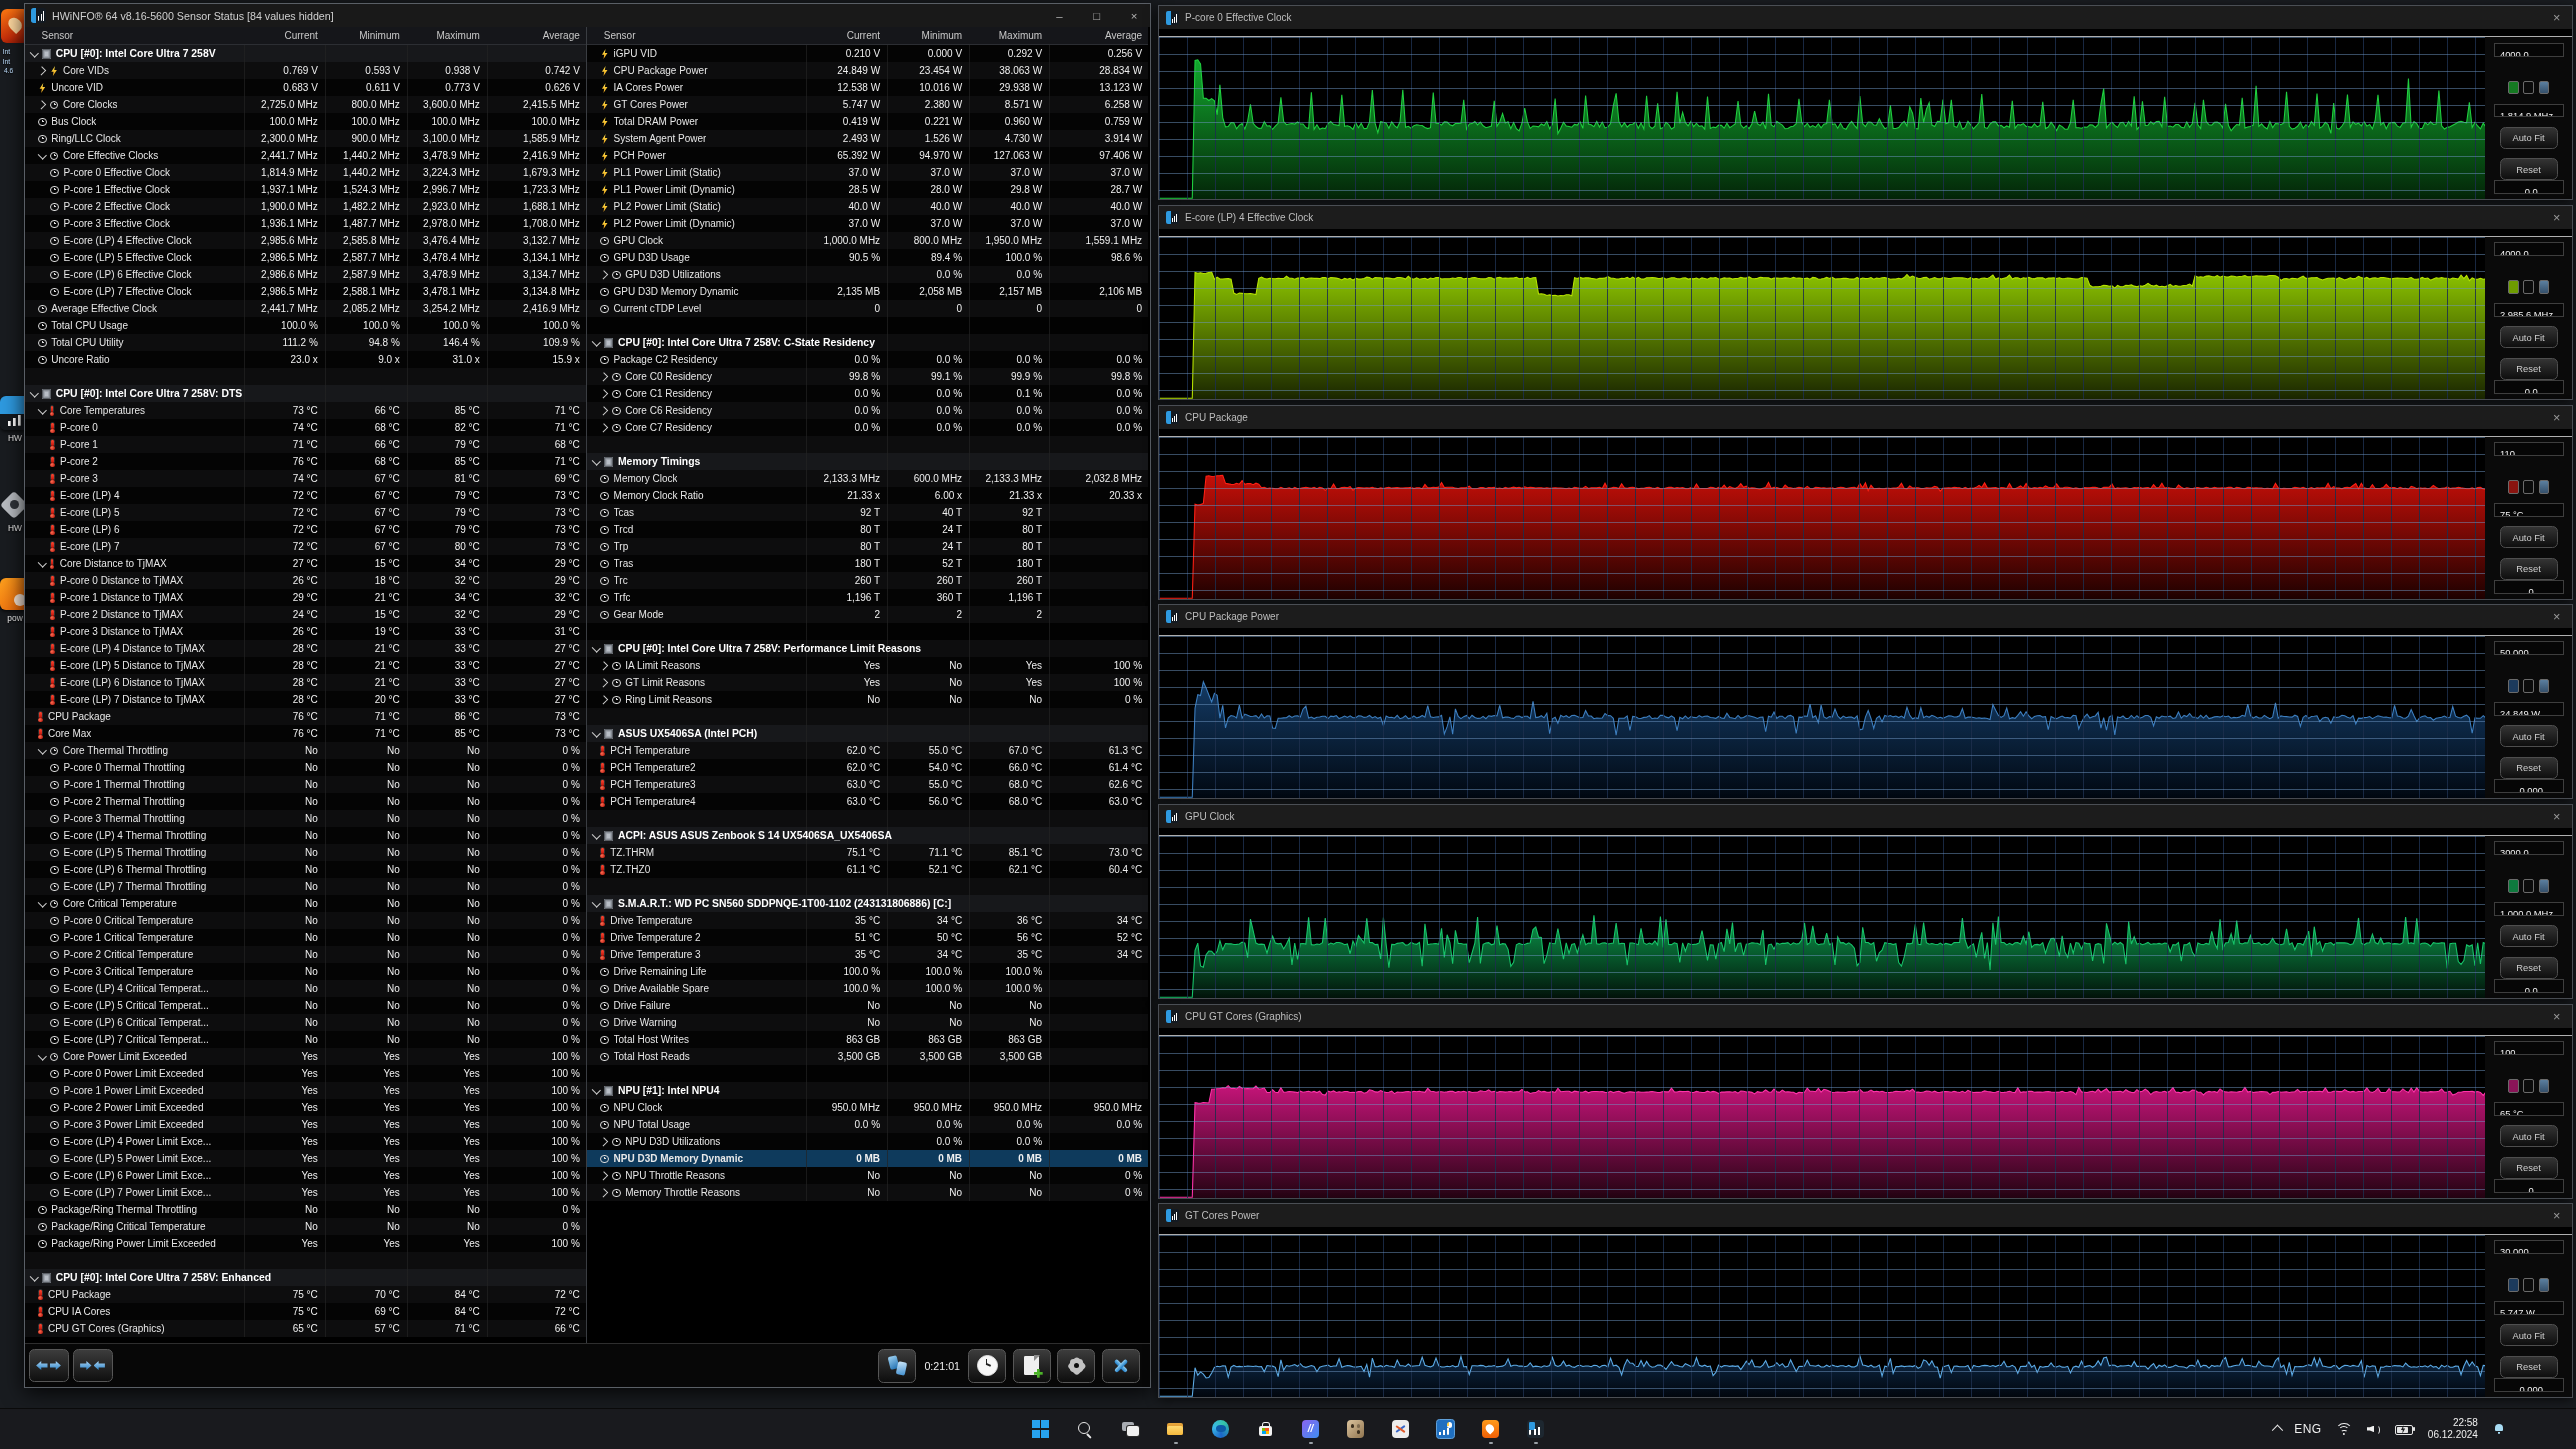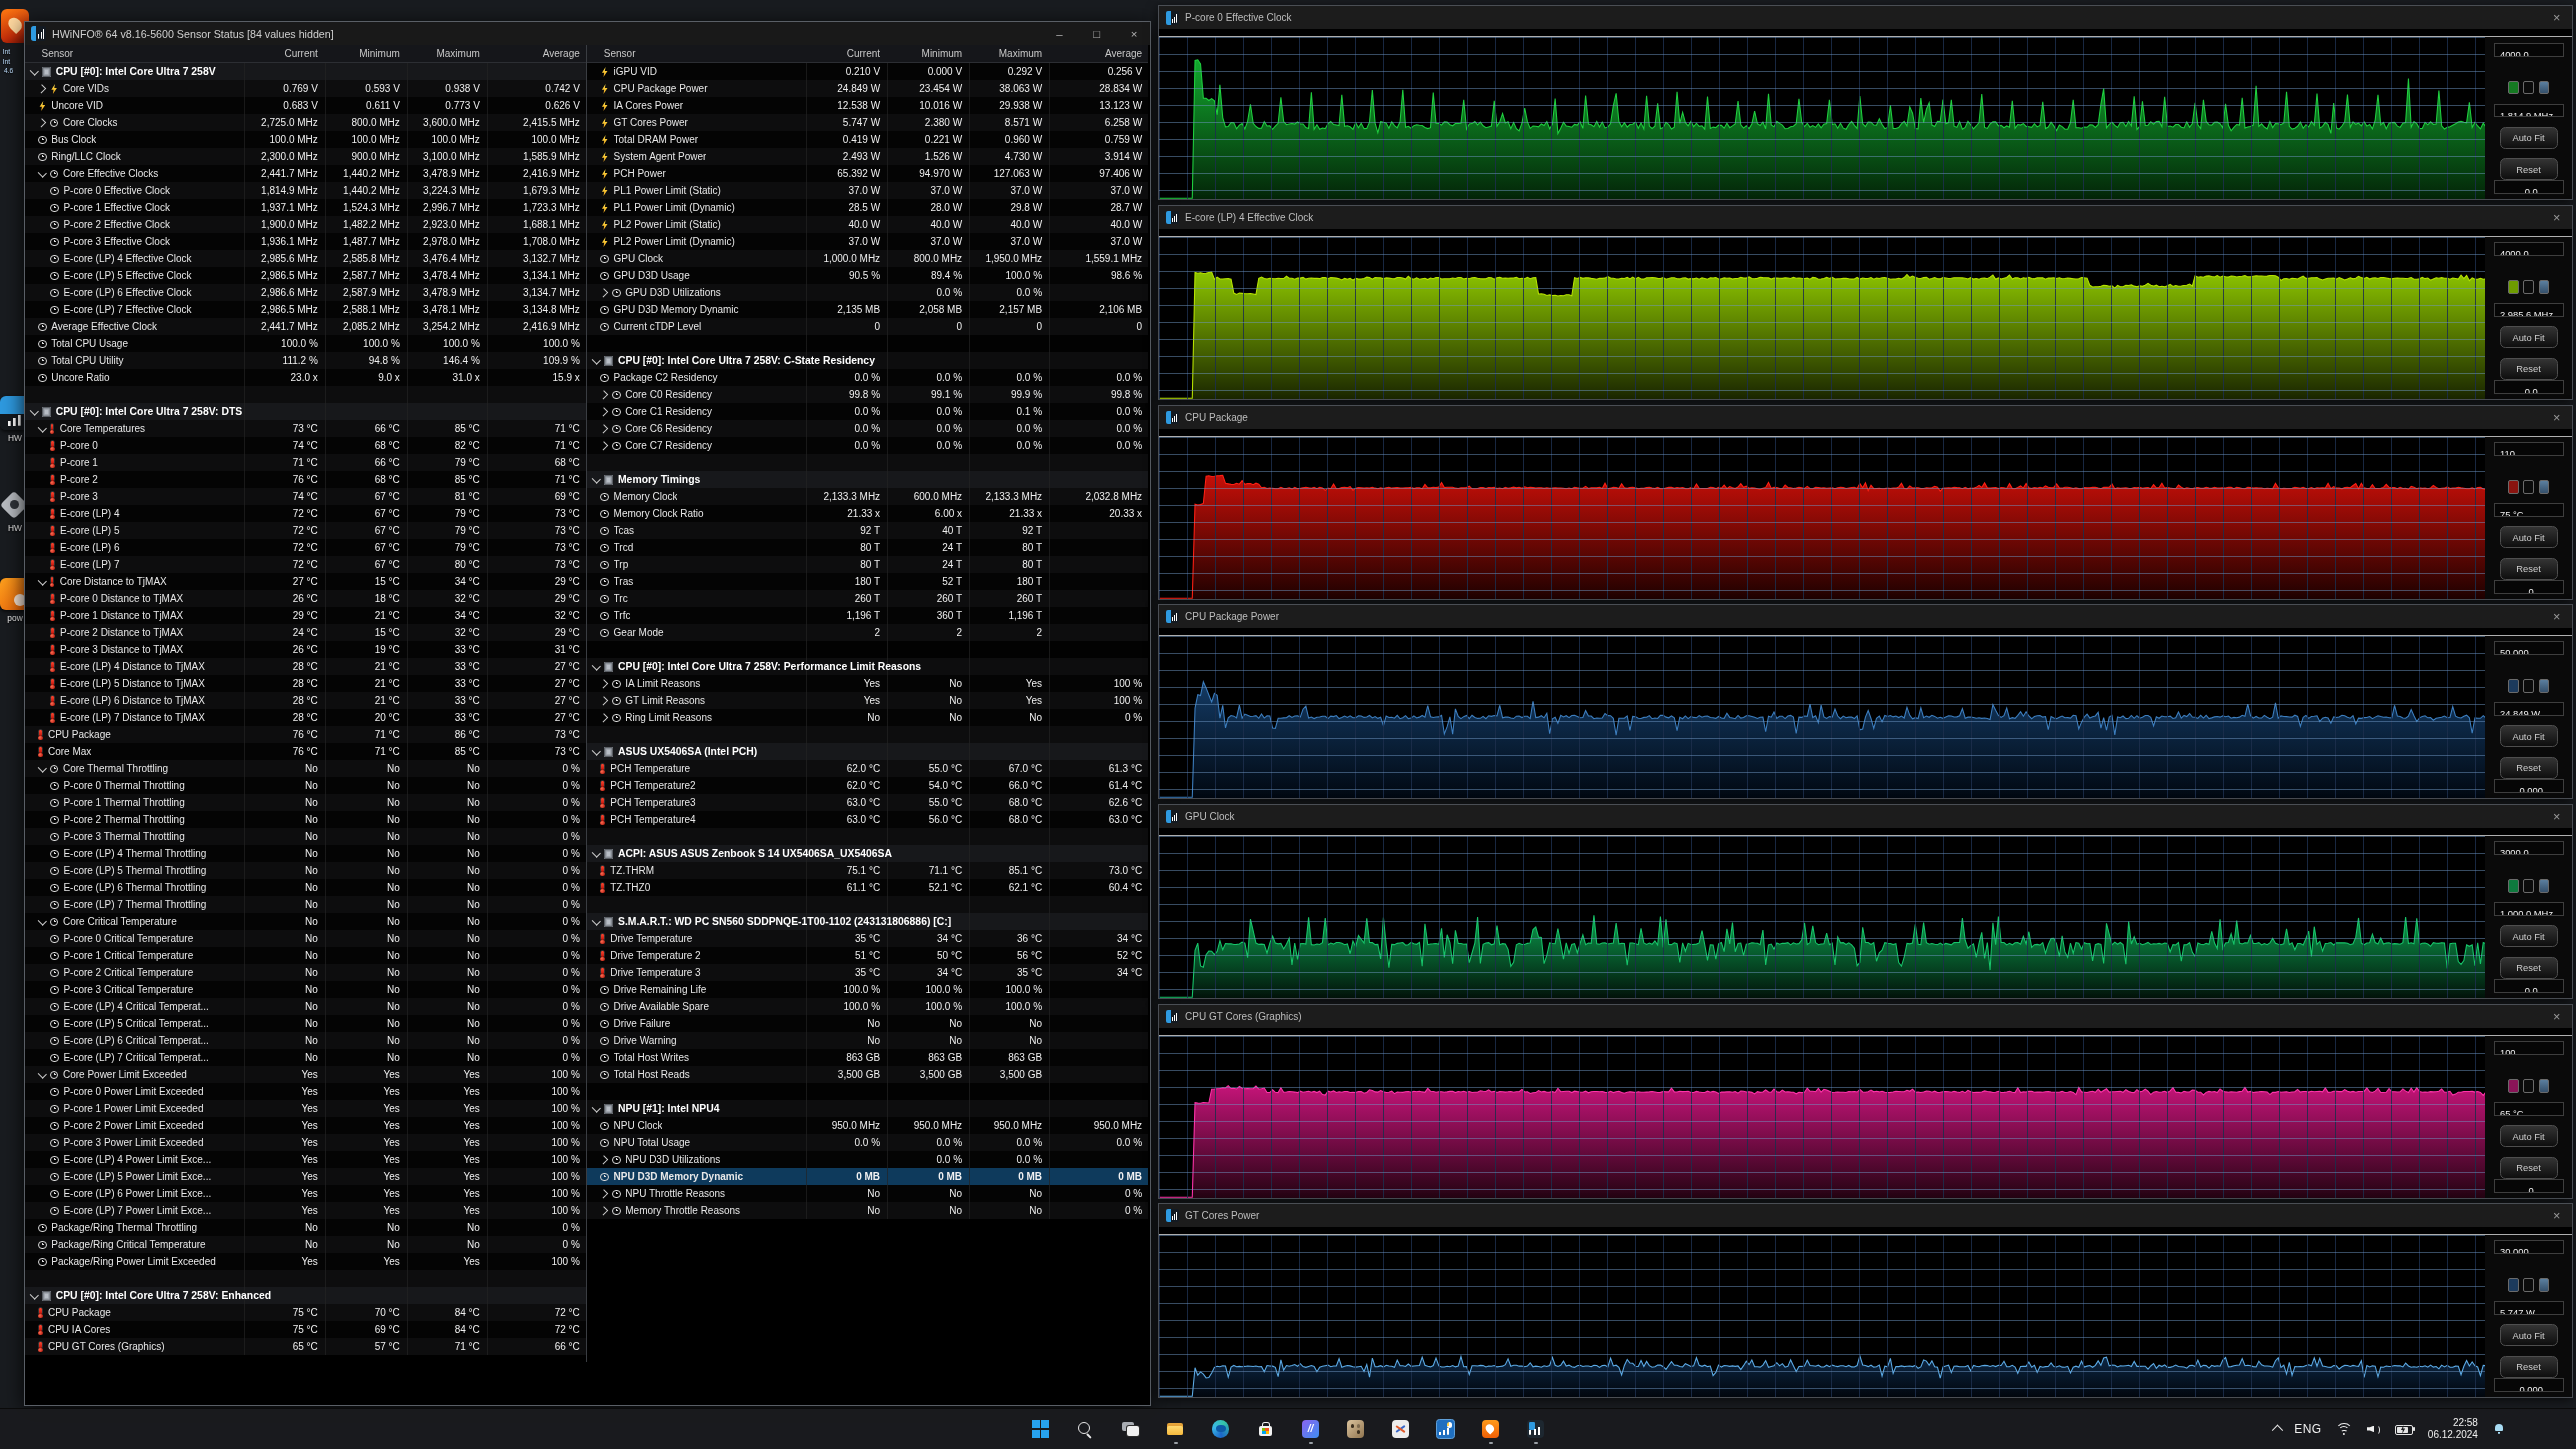--- a/index.html
+++ b/index.html
@@ -14,21 +14,21 @@
   .dg.gearw{width:29.5px;height:32px;position:relative;}
   .dg.gearw::before{content:"";position:absolute;left:4px;top:6.7px;width:20px;height:20px;background:#b9bdc2;border-radius:4px;transform:rotate(45deg);}
   .dg.gearw::after{content:"";position:absolute;left:9.4px;top:12px;width:9.4px;height:9.4px;background:#30343a;border-radius:50%;}
   .dg.orangeapp{width:29.5px;height:32px;border-radius:6px;background:linear-gradient(135deg,#ffa21e,#e85e08);position:relative;box-shadow:0 1.3px 3.4px rgba(0,0,0,.6);}
   .dg.orangeapp::after{content:"";position:absolute;right:4px;bottom:4px;width:12px;height:12px;border-radius:50%;background:rgba(255,255,255,.85);}
   .dg.flameapp{width:28px;height:34px;border-radius:6px;background:linear-gradient(160deg,#ff7a12,#c8300a 70%,#8a1606);position:relative;}
   .dg.flameapp::after{content:"";position:absolute;left:8px;top:8px;width:12px;height:14.8px;background:#ffd9a0;border-radius:50% 50% 50% 0;transform:rotate(-45deg);}
   .dfrag{position:absolute;color:#bfe0ff;font-size:6.7px;text-shadow:0 0.7px 1.3px #000;}
 
   
-  .hw-window{position:absolute;left:23.5px;top:21px;width:1125px;height:1383px;background:#000;border:0.7px solid #5a5f66;box-shadow:0 4px 20px rgba(0,0,0,.85);}
+  .hw-window{position:absolute;left:23.5px;top:3px;width:1125px;height:1383px;background:#000;border:0.7px solid #5a5f66;box-shadow:0 4px 20px rgba(0,0,0,.85);}
   .wtitle{height:23px;background:#191919;display:flex;align-items:center;padding:0 6.7px;color:#cfcfcf;font-size:10.7px;}
   .wlogo{width:14.8px;height:14.8px;border-radius:2.7px;background:linear-gradient(90deg,#2e9ae0 0 5.4px,#131a22 5.4px);position:relative;margin-right:6px;flex:0 0 14.8px;}
   .wlogo i{position:absolute;left:6.7px;bottom:2px;width:6.7px;height:10px;background-image:linear-gradient(#fff,#fff),linear-gradient(#fff,#fff),linear-gradient(#fff,#fff);background-size:1.3px 4.7px,1.3px 6.7px,1.3px 10px;background-position:0 100%,2.7px 100%,5.4px 100%;background-repeat:no-repeat;}
   .wbtns{margin-left:auto;display:flex;gap:20px;color:#b5b5b5;font-size:11.4px;}
   .wbtns span{width:17.4px;text-align:center;cursor:default;}
   .wbody{position:absolute;top:23px;left:0;right:0;bottom:43px;display:flex;background:#000;}
   .half{width:561px;overflow:hidden;position:relative;}
   .vsep{width:1.3px;background:#3a3d42;}
 
   .thead{display:grid;grid-template-columns:219px 81px 82px 80px 100px;height:17.4px;line-height:17.4px;background:#15161a;border-bottom:0.7px solid #2c2e33;color:#c8c8c8;font-size:10px;}
@@ -1566,20 +1566,50 @@
                 <span class="lt">Memory Throttle Reasons</span>
               </span>
               <span class="c val">No</span>
               <span class="c val">No</span>
               <span class="c val">No</span>
               <span class="c val">0 %</span>
             </div>
           </div>
       </div>
     </div>
+    <div class="wtool">
+      <div class="nbtn">
+          <i class="aw l"></i>
+          <i class="aw r"></i>
+        </div>
+      <div class="nbtn">
+          <i class="aw r"></i>
+          <i class="aw l"></i>
+        </div>
+      <div class="tright">
+        <div class="sqbtn">
+            <span class="tgraphs"></span>
+          </div>
+        <span class="timer">0:21:01</span>
+        <div class="sqbtn">
+            <span class="tclock"></span>
+          </div>
+        <div class="sqbtn">
+            <span class="trep"></span>
+          </div>
+        <div class="sqbtn">
+            <span class="gear">
+              <b></b>
+            </span>
+          </div>
+        <div class="sqbtn">
+            <span class="bluex"></span>
+          </div>
+      </div>
+    </div>
   </div>
 
   <div id="graphs">
       <div class="gwin" style="top: 5.4px; height: 195px;">
         <div class="gtitle">
           <span class="glogo">
             <i></i>
           </span>
           <span class="gtt">P-core 0 Effective Clock</span>
           <span class="gx">×</span>

